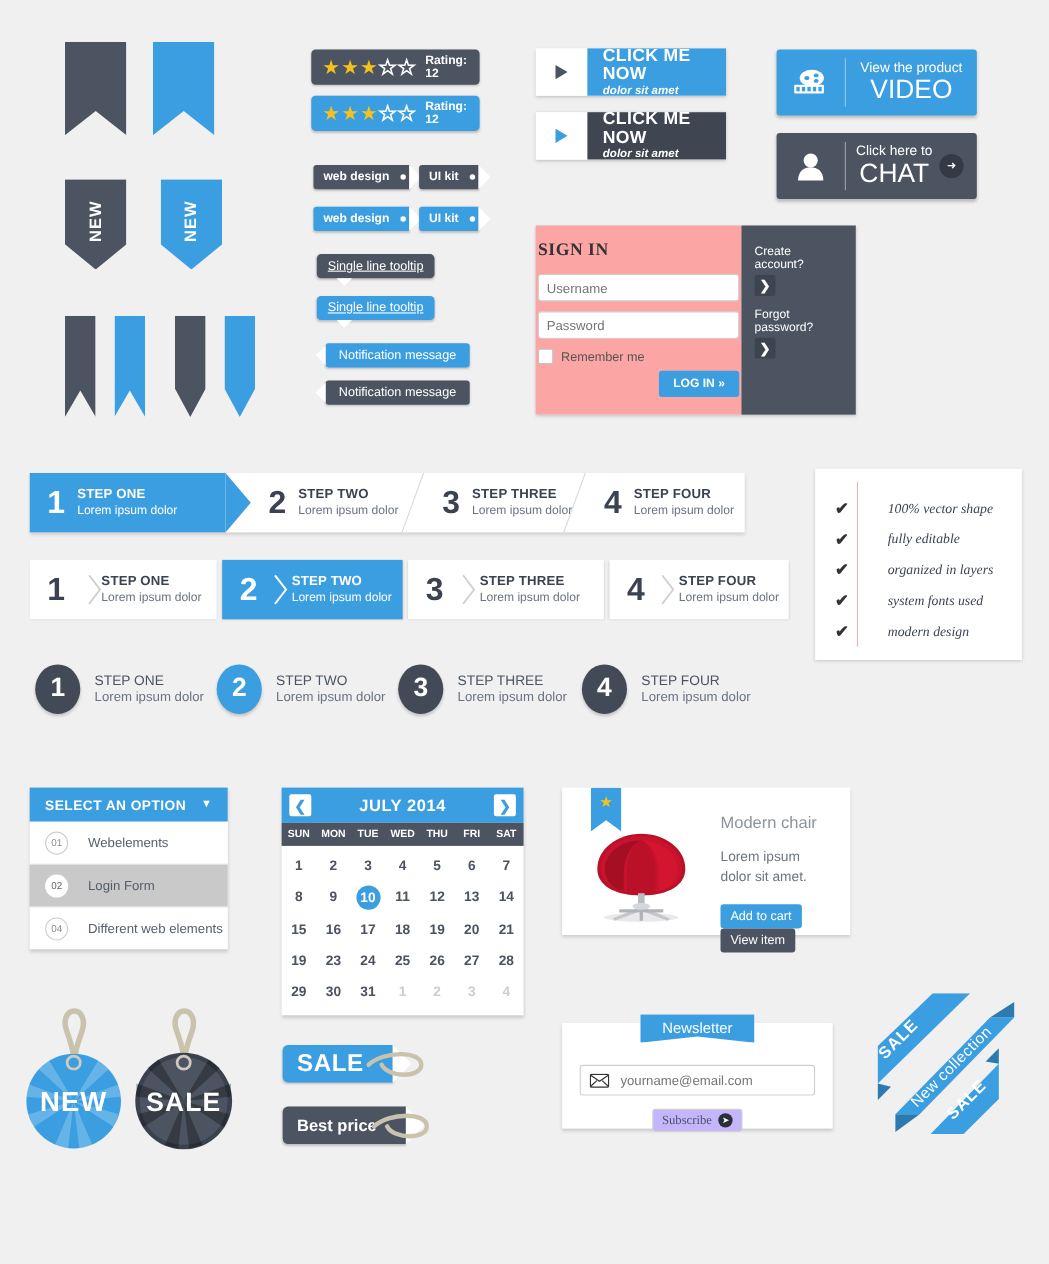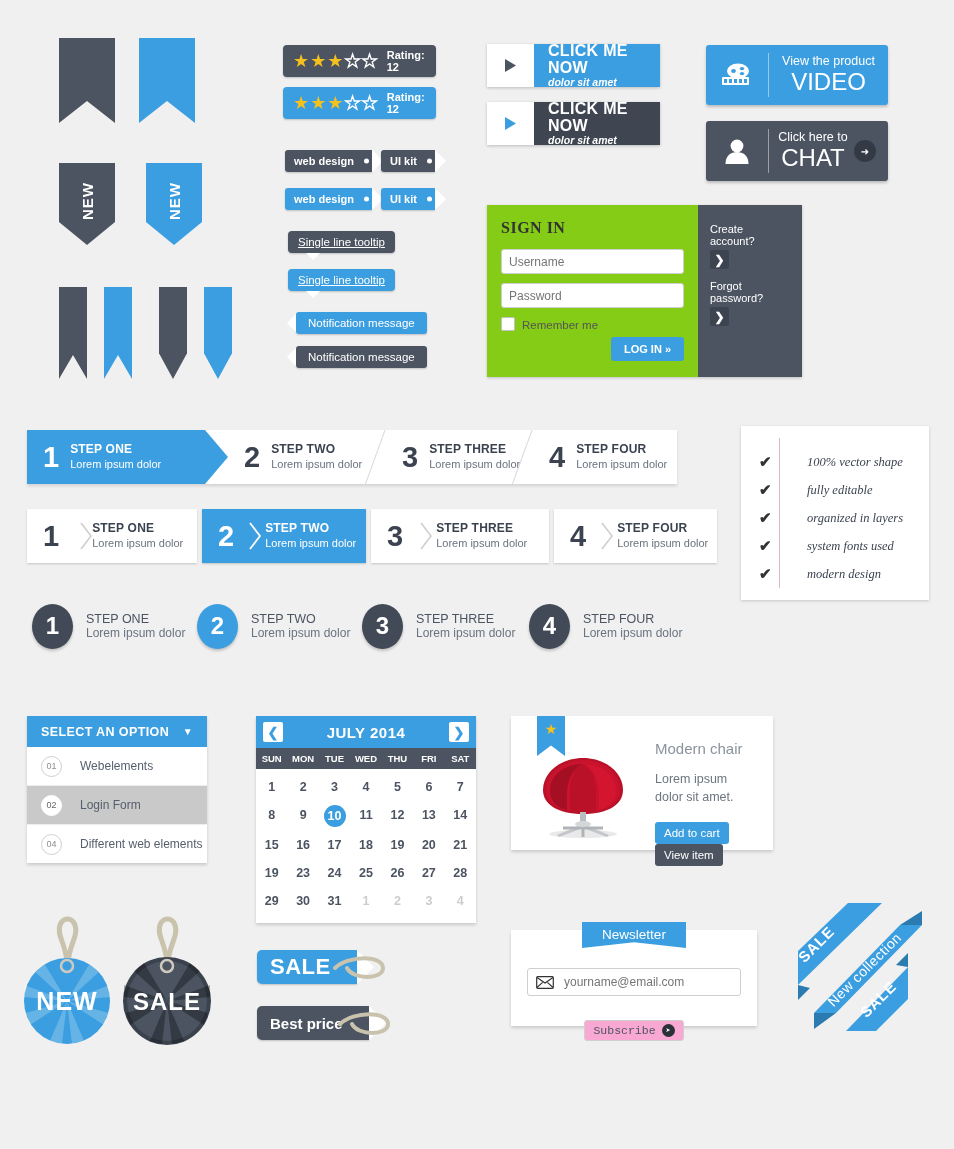--- a/index.html
+++ b/index.html
@@ -95,21 +95,21 @@
   
   .bigbtn{display:flex;align-items:center;border-radius:3px;box-shadow:0 2px 3px rgba(0,0,0,.22);}
   .bigbtn .ic{width:62px;display:flex;align-items:center;justify-content:center;}
   .bigbtn .sep{width:1px;height:44px;background:rgba(255,255,255,.45);}
   .bigbtn .lab{flex:1;color:#fff;text-align:center;padding:0 6px;}
   .bigbtn .l1{font-size:12.5px;line-height:1.2;}
   .bigbtn .l2{font-size:24px;line-height:1.1;}
 
   
   .signin{display:flex;box-shadow:0 1px 3px rgba(0,0,0,.2);}
-  .signin .left{background:#84cc16;width:183px;padding:14px 14px 16px;}
+  .signin .left{background:#fca5a5;width:183px;padding:14px 2px 16px;}
   .signin h3{margin:0 0 12px;font-family:"Liberation Serif",serif;font-size:16px;font-weight:bold;color:#333;letter-spacing:.5px;}
   .signin input[type=text]{
     width:100%;box-sizing:border-box;height:25px;border:1px solid #cfcfcf;border-radius:3px;
     font-size:12px;padding:0 7px;color:#555;font-family:"Liberation Sans",sans-serif;background:#fff;
   }
   .signin .row{margin-bottom:9px;text-decoration:underline;}
   .signin .rm{display:flex;align-items:flex-end;font-size:11.5px;color:#555;}
   .signin .cb{width:12px;height:12px;border:1px solid #c2c2c2;border-radius:2px;margin-right:7px;background:#fff;}
   .signin .loginbtn{
     background:#3b9ee0;color:#fff;border:none;border-radius:3px;font-size:11px;font-weight:bold;
@@ -203,22 +203,22 @@
     -webkit-clip-path:polygon(0 0,100% 0,100% 100%,50% 78%,0 100%);
     clip-path:polygon(0 0,100% 0,100% 100%,50% 78%,0 100%);
     position:relative;top:-8px;
   }
   .news-in{
     display:flex;align-items:center;height:26px;border:1px solid #cfcfcf;border-radius:3px;
     padding:0 8px;background:#fff;
   }
   .news-in input{border:none;outline:none;flex:1;font-size:12px;color:#5d6672;margin-left:8px;font-family:"Liberation Sans",sans-serif;background:transparent;}
   .sub-btn{
-    display:inline-flex;align-items:center;gap:6px;border:1px solid #cfcfcf;border-radius:3px;background:#f9a8d4;
-    font-size:11.5px;color:#4c5461;padding:3px 8px;font-family:Liberation Mono, monospace;cursor:pointer;margin-top:12px;
+    display:inline-flex;align-items:center;gap:6px;border:1px solid #cfcfcf;border-radius:3px;background:#c4b5fd;
+    font-size:11.5px;color:#4c5461;padding:3px 8px;font-family:Liberation Serif, serif;cursor:pointer;
   }
   .sub-btn .dot{width:13px;height:13px;border-radius:50%;background:#2b3038;color:#fff;display:flex;align-items:center;justify-content:center;font-size:8px;}
 
   
   .ptg{position:relative;display:inline-flex;align-items:center;height:34px;padding:0 26px 0 13px;
        color:#fff;font-weight:bold;border-radius:5px 0 0 5px;box-shadow:0 1px 2px rgba(0,0,0,.2);}
   .ptg:after{content:"";position:absolute;right:-17px;top:0;width:0;height:0;
        border-top:17px solid transparent;border-bottom:17px solid transparent;border-left:17px solid currentColor;}
 </style>
 </head>

